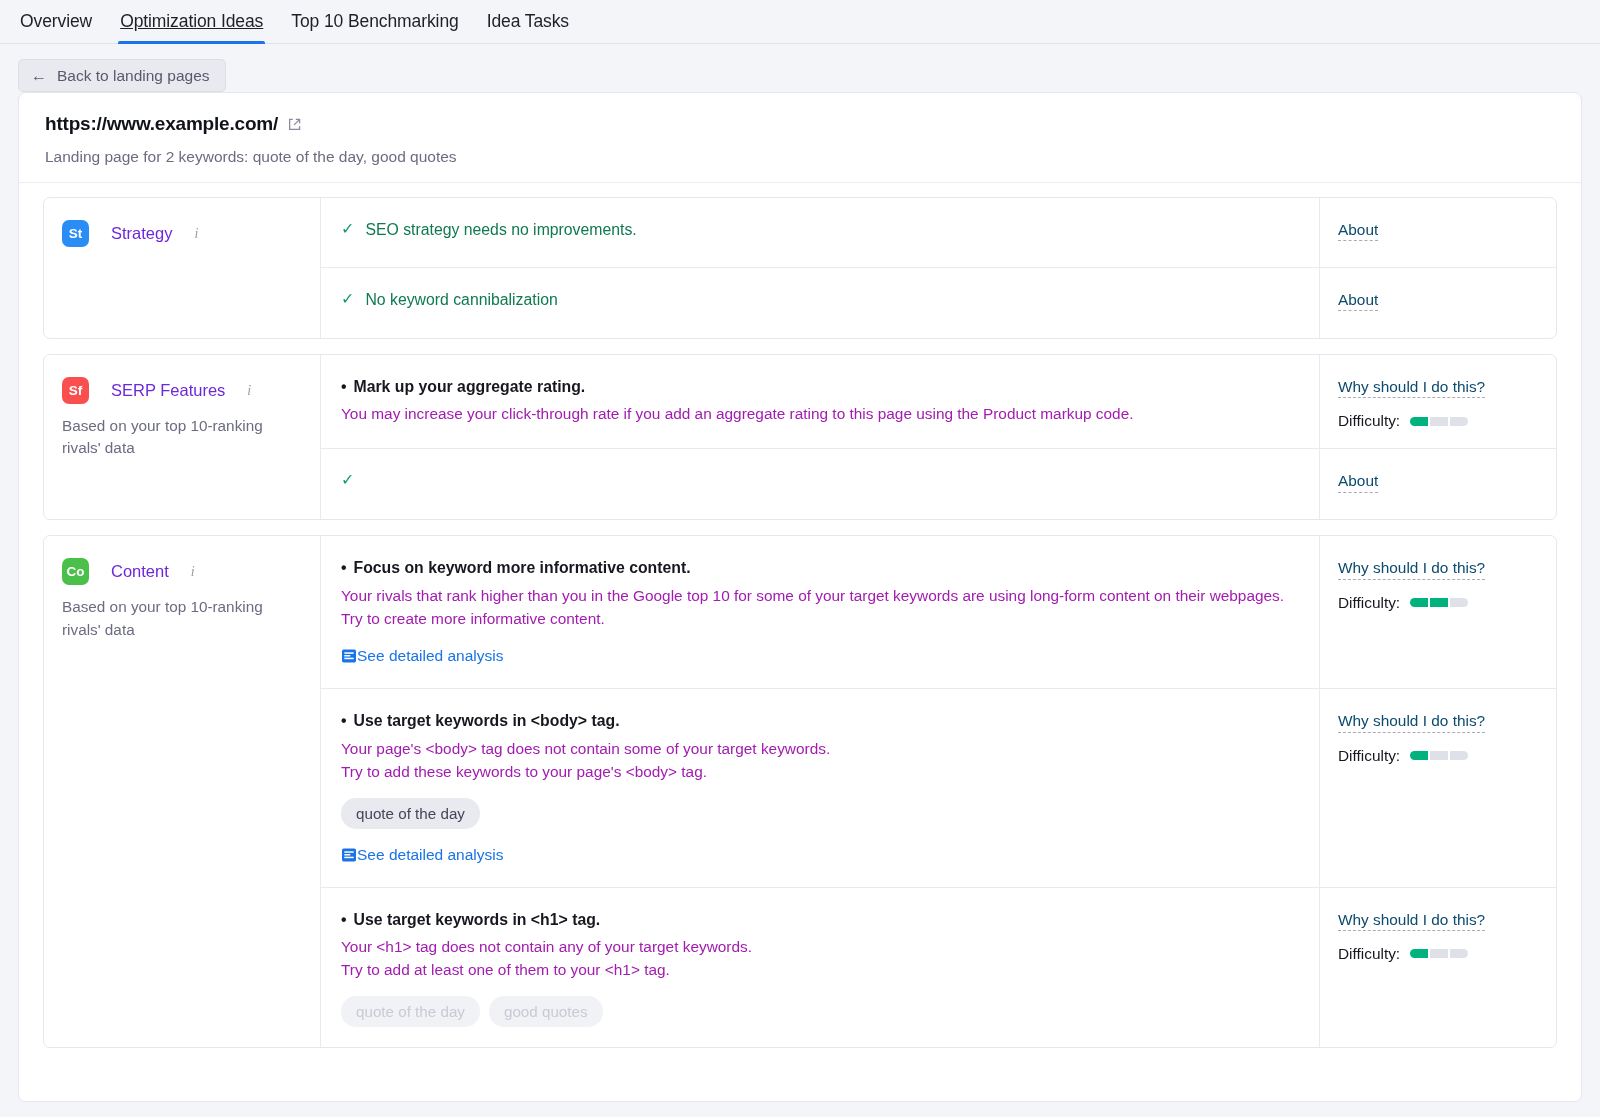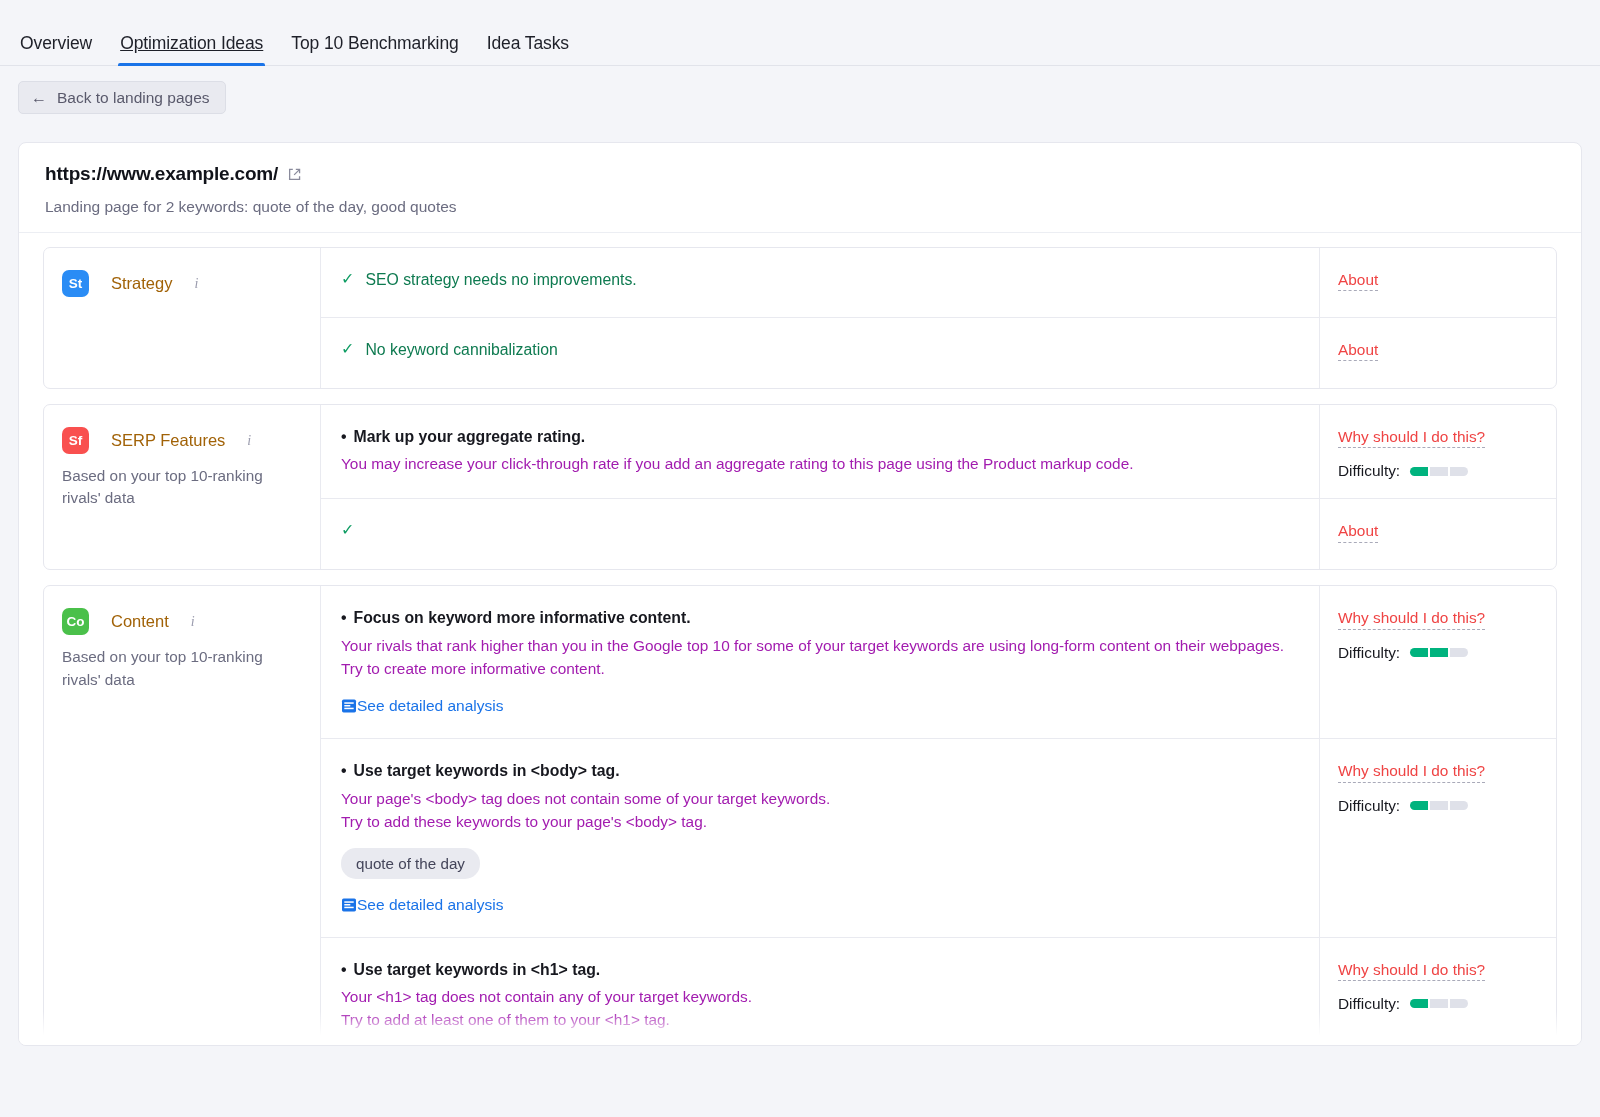--- a/index.html
+++ b/index.html
@@ -5,21 +5,21 @@
   * { box-sizing: border-box; margin: 0; padding: 0; }
   html, body {
     width: 1600px; height: 1117px;
     background: #f4f5f9;
     font-family: "Liberation Sans", sans-serif;
     overflow: hidden;
   }
 
   
   .tabbar {
-    height: 66px;
+    height: 44px;
     background: #f4f5f9;
     border-bottom: 1px solid #e1e3ea;
     display: flex;
     align-items: flex-end;
     padding: 0 18px;
     gap: 24px;
   }
   .tab {
     font-size: 17.5px;
     color: #1e2029;
@@ -50,26 +50,26 @@
     height: 33px;
     padding: 0 15px 0 12px;
     font-size: 15.5px;
     color: #59596b;
     cursor: pointer;
   }
   .back-arrow { font-size: 16px; color: #59596b; line-height: 1; }
 
   
   .card {
-    margin: 28px 18px 0 18px;
+    margin: 0 18px 0 18px;
     background: #ffffff;
     border: 1px solid #e6e7ee;
     border-radius: 8px;
     overflow: hidden;
-    height: 904px;
+    height: 1010px;
   }
   .card-head { padding: 20px 26px 16px 26px; border-bottom: 1px solid #eceef3; }
   .url-row { display: flex; align-items: center; gap: 9px; }
   .url-text {
     font-size: 19px;
     font-weight: bold;
     color: #11131a;
     letter-spacing: -0.2px;
   }
   .ext-icon { width: 15px; height: 15px; display: block; cursor: pointer; }
@@ -100,21 +100,21 @@
     width: 27px; height: 27px;
     border-radius: 7px;
     color: #fff;
     font-size: 13.5px;
     font-weight: bold;
     display: flex;
     align-items: center;
     justify-content: center;
     flex: 0 0 27px;
   }
-  .sec-title { font-size: 16.5px; color: #a16207; }
+  .sec-title { font-size: 16.5px; color: #6d28d9; }
   .info-i {
     font-size: 14px;
     color: #9b9cae;
     font-style: italic;
     font-family: "Liberation Serif", serif;
     cursor: pointer;
     line-height: 1;
   }
   .sec-sub {
     margin-top: 11px;
@@ -160,21 +160,21 @@
     align-items: flex-start;
     color: #0e7a50;
     font-size: 15.8px;
     line-height: 1.45;
     padding-right: 40px;
   }
   .check { color: #0e9c63; font-size: 16px; line-height: 1.3; flex: 0 0 auto; }
 
   .link-dotted {
     font-size: 15.4px;
-    color: #ef4444;
+    color: #0c4a6e;
     border-bottom: 1px dashed #a9aab9;
     display: inline-block;
     padding-bottom: 1px;
     cursor: pointer;
     line-height: 1.25;
   }
 
   .difficulty {
     margin-top: 14px;
     display: flex;

